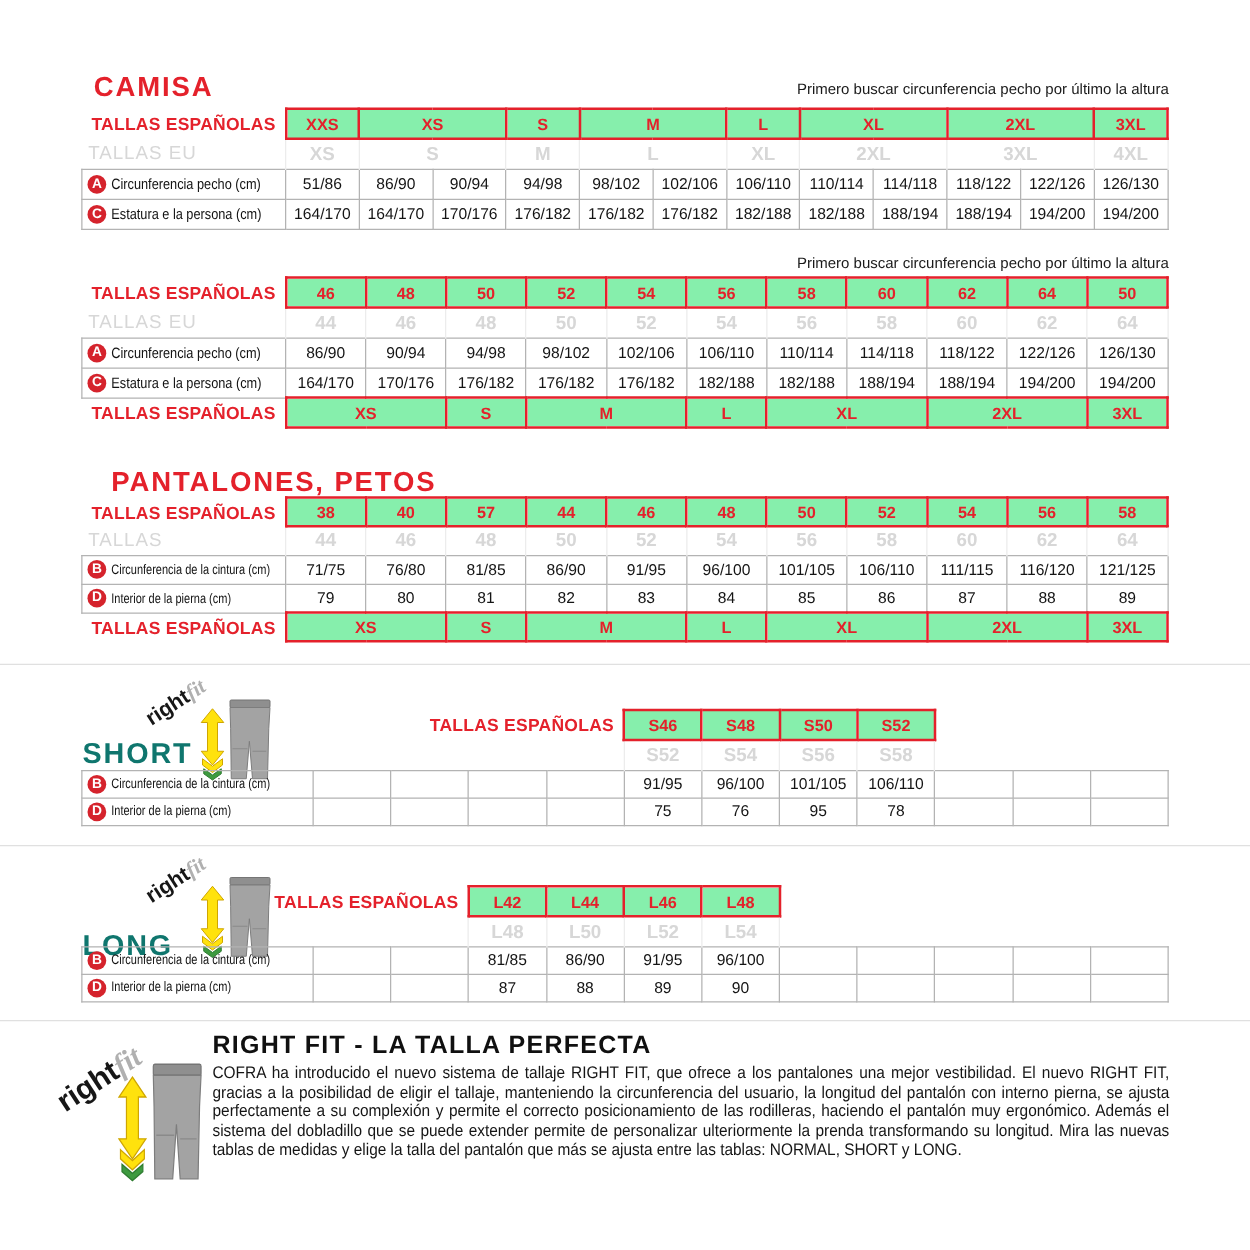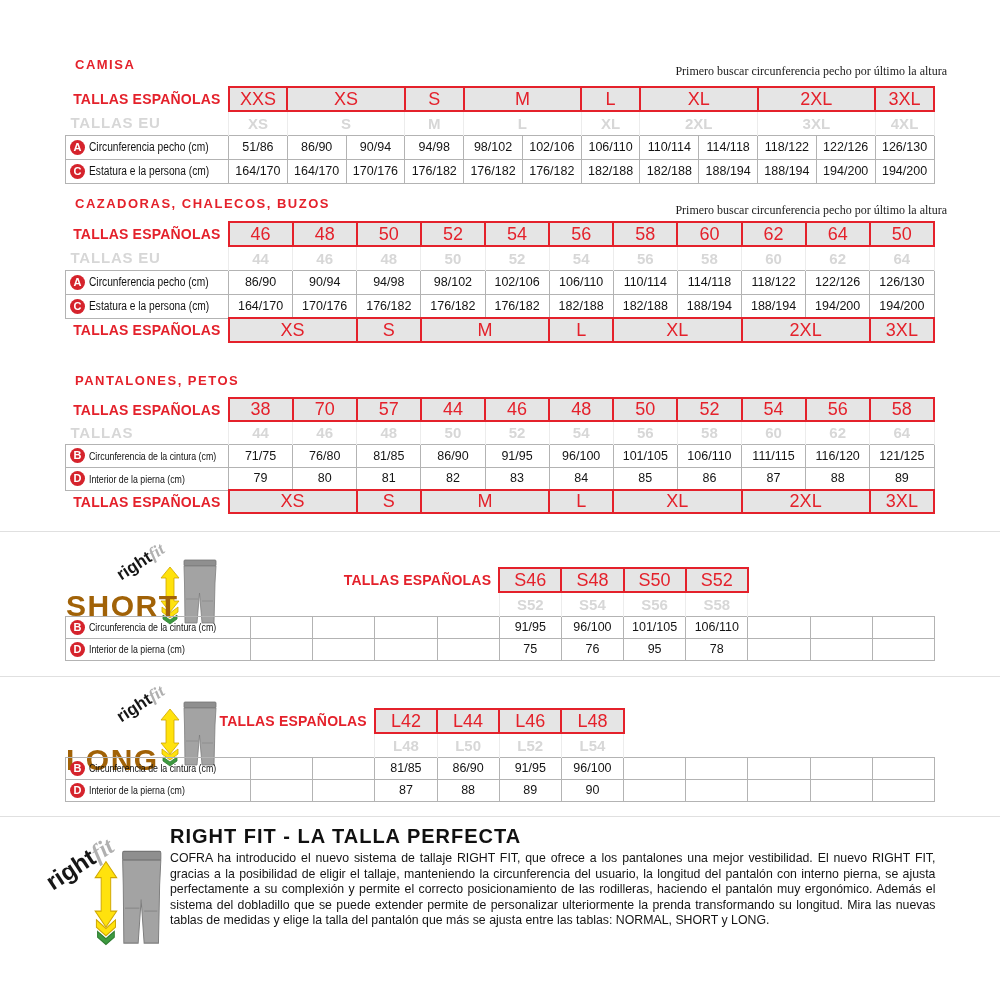--- a/index.html
+++ b/index.html
@@ -6,34 +6,34 @@
     --red:#e4212b; --red-dark:#d5232c; --gray-size:#d7d7d7; --border:#b3b3b3;
     --divider:#e0e0e0; --ink:#111;
   }
   *{box-sizing:border-box;}
   html,body{margin:0;padding:0;}
   body{
     width:1000px;height:1000px;background:#fff;position:relative;overflow:hidden;
     font-family:"Liberation Sans","DejaVu Sans",sans-serif;color:var(--ink);
   }
   .section{position:absolute;left:0;width:1000px;}
-  .sec-title{position:absolute;left:75px;color:var(--red);font-size:13px;font-weight:bold;letter-spacing:1.5px;white-space:nowrap;}
-  .sec-hint{position:absolute;right:53px;font-size:12px;color:#1a1a1a;white-space:nowrap;font-family:Liberation Serif, serif;}
-  .black-title{position:absolute;left:66px;color:#a16207;font-size:30px;font-weight:bold;letter-spacing:1.5px;}
+  .sec-title{position:absolute;left:75px;color:var(--red);font-size:22px;font-weight:bold;letter-spacing:1.5px;white-space:nowrap;}
+  .sec-hint{position:absolute;right:65px;font-size:12px;color:#1a1a1a;white-space:nowrap;}
+  .black-title{position:absolute;left:66px;color:#0f766e;font-size:23px;font-weight:bold;letter-spacing:1.5px;}
   .divider{position:absolute;left:0;width:1000px;height:1px;background:var(--divider);}
 
   table.size-table{border-collapse:collapse;table-layout:fixed;position:absolute;}
   .size-table td{padding:0;text-align:center;vertical-align:middle;overflow:hidden;white-space:nowrap;}
   .t24 td{height:24px;} .t23 td{height:23px;}
   .t-sl tr:nth-child(-n+2) td{height:24px;}
   .t-sl tr:nth-child(n+3) td{height:22px;}
 
   td.hdr-label{color:var(--red);font-weight:bold;font-size:14px;text-align:right;padding-right:7px;letter-spacing:0.2px;border:none;}
-  td.hdr-label-eu{color:var(--gray-size);font-weight:bold;font-size:15px;text-align:left;padding-left:5px;letter-spacing:0.8px;border:none;}
-  td.es{border:2px solid var(--red);color:var(--red);font-weight:normal;font-size:18px;background:#e5e5e5;}
+  td.hdr-label-eu{color:var(--gray-size);font-weight:normal;font-size:15px;text-align:left;padding-left:5px;letter-spacing:0.8px;border:none;}
+  td.es{border:2px solid var(--red);color:var(--red);font-weight:bold;font-size:13px;background:#86efac;}
   td.eu{color:var(--gray-size);font-weight:bold;font-size:15px;border-left:1px solid #ececec;border-right:1px solid #ececec;}
   td.val{border:1px solid var(--border);font-size:12.5px;color:#141414;}
   td.plain{border:none;}
   td.row-label{border:1px solid var(--border);text-align:left;padding-left:4px;font-size:12px;}
   .circle{display:inline-block;width:15px;height:15px;line-height:15px;border-radius:50%;
     background:var(--red-dark);color:#fff;font-size:11px;font-weight:bold;text-align:center;
     margin-right:4px;vertical-align:middle;}
   .cond{display:inline-block;transform:scaleX(0.85);transform-origin:0 50%;white-space:nowrap;font-size:12px;vertical-align:middle;}
   .lbl-sm .cond{font-size:11px;transform:scaleX(0.8);}
   .t23 .cond{font-size:11px;transform:scaleX(0.8);}
@@ -115,21 +115,20 @@
           <td class="val">188/194</td>
           <td class="val">188/194</td>
           <td class="val">194/200</td>
           <td class="val">194/200</td>
         </tr>
   </tbody>
     </table>
 </div>
 
 <div class="section" id="sec-cazadoras" style="top:196px;height:150px;">
-  <div class="sec-title" style="top:0px;">CAZADORAS, CHALECOS, BUZOS</div>
   <div class="sec-hint" style="top:7px;">Primero buscar circunferencia pecho por último la altura</div>
   <table class="size-table t24" style="left:65px;top:25px;width:870px;">
     <colgroup>
         <col style="width:163px">
       </colgroup>
     <tbody>
         <tr>
       <td class="hdr-label">TALLAS ESPAÑOLAS</td>
     <td class="es">46</td>
           <td class="es">48</td>
@@ -193,30 +192,30 @@
           <td class="es">L</td>
           <td colspan="2" class="es">XL</td>
           <td colspan="2" class="es">2XL</td>
           <td class="es">3XL</td>
         </tr>
   </tbody>
     </table>
 </div>
 
 <div class="section" id="sec-pantalones" style="top:372px;height:148px;">
-  <div class="sec-title" style="top:1px;">PANTALONES, PETOS</div>
+  <div class="sec-title" style="top:1px;margin-left:14px;">PANTALONES, PETOS</div>
   <table class="size-table t23" style="left:65px;top:25px;width:870px;">
     <colgroup>
         <col style="width:163px">
       </colgroup>
     <tbody>
         <tr>
       <td class="hdr-label">TALLAS ESPAÑOLAS</td>
     <td class="es">38</td>
-          <td class="es">70</td>
+          <td class="es">40</td>
           <td class="es">57</td>
           <td class="es">44</td>
           <td class="es">46</td>
           <td class="es">48</td>
           <td class="es">50</td>
           <td class="es">52</td>
           <td class="es">54</td>
           <td class="es">56</td>
           <td class="es">58</td>
         </tr>

